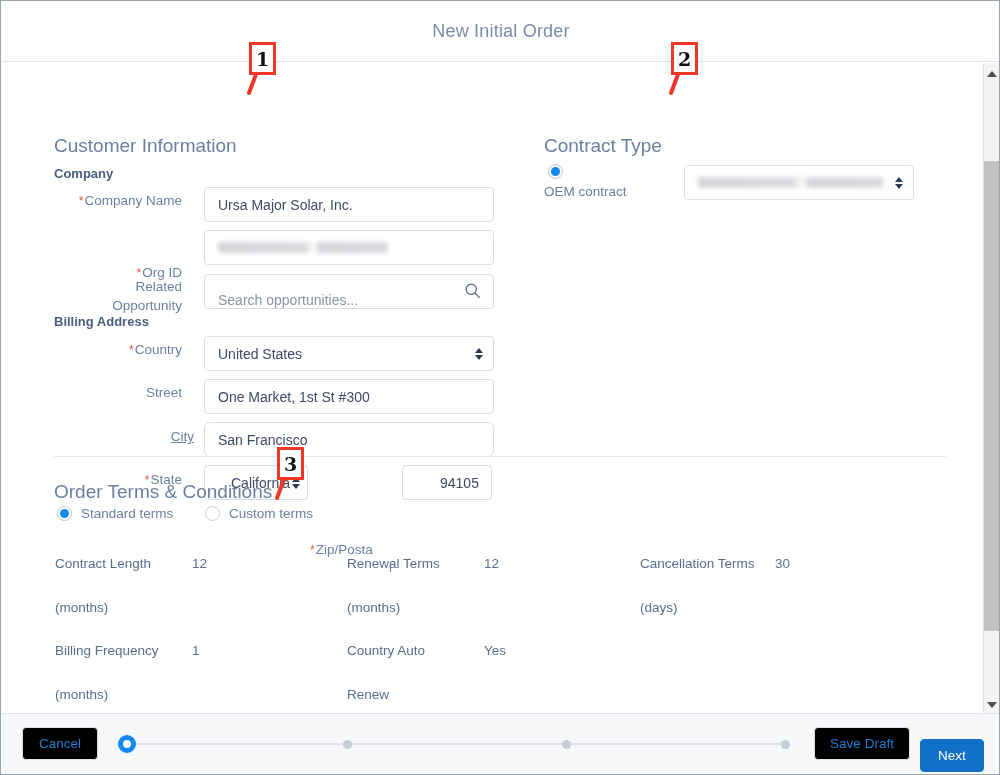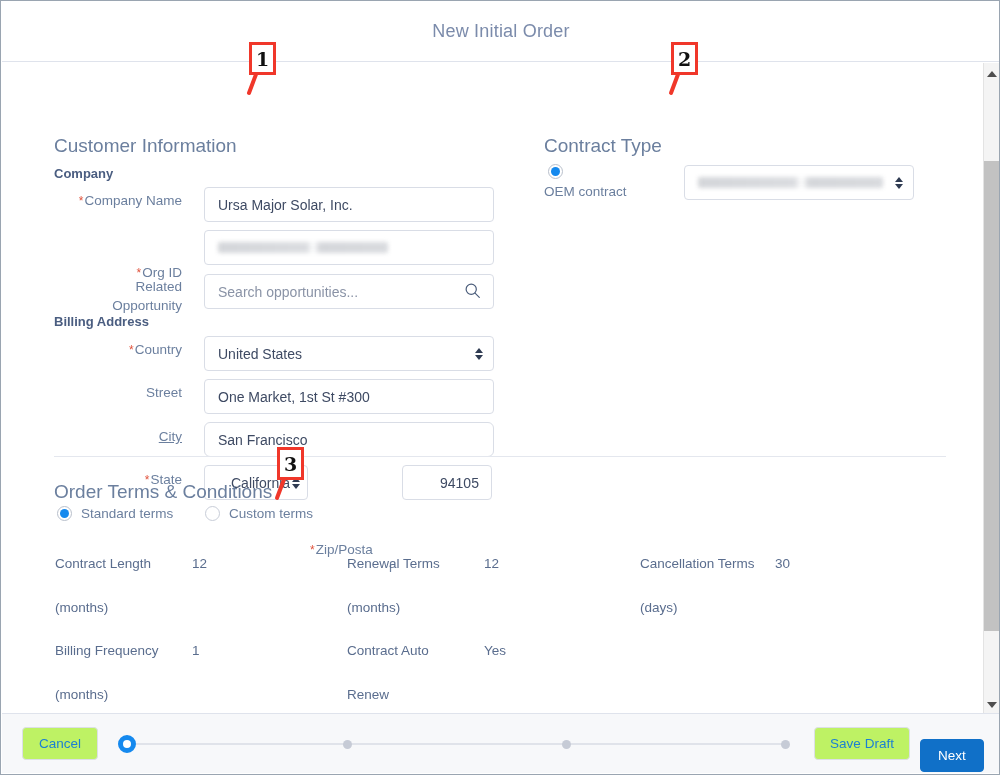--- a/index.html
+++ b/index.html
@@ -180,21 +180,21 @@
   .btn {
     position: absolute;
     height: 33px;
     border-radius: 4px;
     display: flex; align-items: center; justify-content: center;
     font-size: 13.5px;
     cursor: pointer;
     user-select: none;
   }
   .btn.secondary {
-    background: #bef264;
+    background: #000000;
     border: 1px solid #dcdfe6;
     color: #1b7fd4;
   }
   .btn.primary {
     background: #1070c8;
     border: 1px solid #1070c8;
     color: #ffffff;
   }
 
   
@@ -259,21 +259,21 @@
       <span class="req">*</span><span>Org ID</span>
     </div>
     <div class="input-box" style="left:202px; top:167px; width:290px; height:35px;">
       <span class="redacted" style="width:170px;"></span>
     </div>
 
     <div class="field-label" style="left:40px; top:214px; width:140px;">
       <div>Related</div>
       <div>Opportunity</div>
     </div>
-    <div class="input-box placeholder" style="left:202px; top:211px; width:290px; height:35px;">
+    <div class="input-box placeholder" style="left:202px; top:211px; width:290px; height:35px;align-items:flex-end;">
       <span>Search opportunities...</span>
       <span class="search-icon-wrap">
         <svg width="17" height="17" viewBox="0 0 20 20" fill="none">
           <circle cx="8.5" cy="8.5" r="6" stroke="#4a5c7a" stroke-width="1.4"></circle>
           <line x1="13" y1="13" x2="18" y2="18" stroke="#4a5c7a" stroke-width="1.4" stroke-linecap="round"></line>
         </svg>
       </span>
     </div>
 
     <div class="sub-title" style="left:52px; top:251px;">Billing Address</div>
@@ -289,21 +289,21 @@
       </span>
     </div>
 
     <div class="field-label" style="left:40px; top:320px; width:140px;">
       <span>Street</span>
     </div>
     <div class="input-box" style="left:202px; top:316px; width:290px; height:35px;">
       <span>One Market, 1st St #300</span>
     </div>
 
-    <div class="field-label" style="left:40px; top:364px; width:140px;text-decoration:underline;">
+    <div class="field-label" style="left:52px; top:364px; width:140px;text-decoration:underline;">
       <span>City</span>
     </div>
     <div class="input-box" style="left:202px; top:359px; width:290px; height:35px;border-radius:6px;">
       <span>San Francisco</span>
     </div>
 
     <div class="field-label" style="left:40px; top:407px; width:140px;">
       <span class="req">*</span><span>State</span>
     </div>
     <div class="input-box" style="left:202px; top:402px; width:104px; height:35px; padding:0 26px;">
@@ -371,21 +371,21 @@
 
     <div class="term-label" style="left:53px; top:580px;">
       <span>Billing Frequency</span>
     </div>
     <div class="term-label" style="left:53px; top:624px;">
       <span>(months)</span>
     </div>
     <div class="term-value" style="left:190px; top:580px;">1</div>
 
     <div class="term-label" style="left:345px; top:580px;">
-      <span>Contract Auto</span>
+      <span>Country Auto</span>
     </div>
     <div class="term-label" style="left:345px; top:624px;">
       <span>Renew</span>
     </div>
     <div class="term-value" style="left:482px; top:580px;">Yes</div>
 
     <div class="scrollbar-track">
       <div class="scroll-arrow up">
           <i></i>
         </div>

